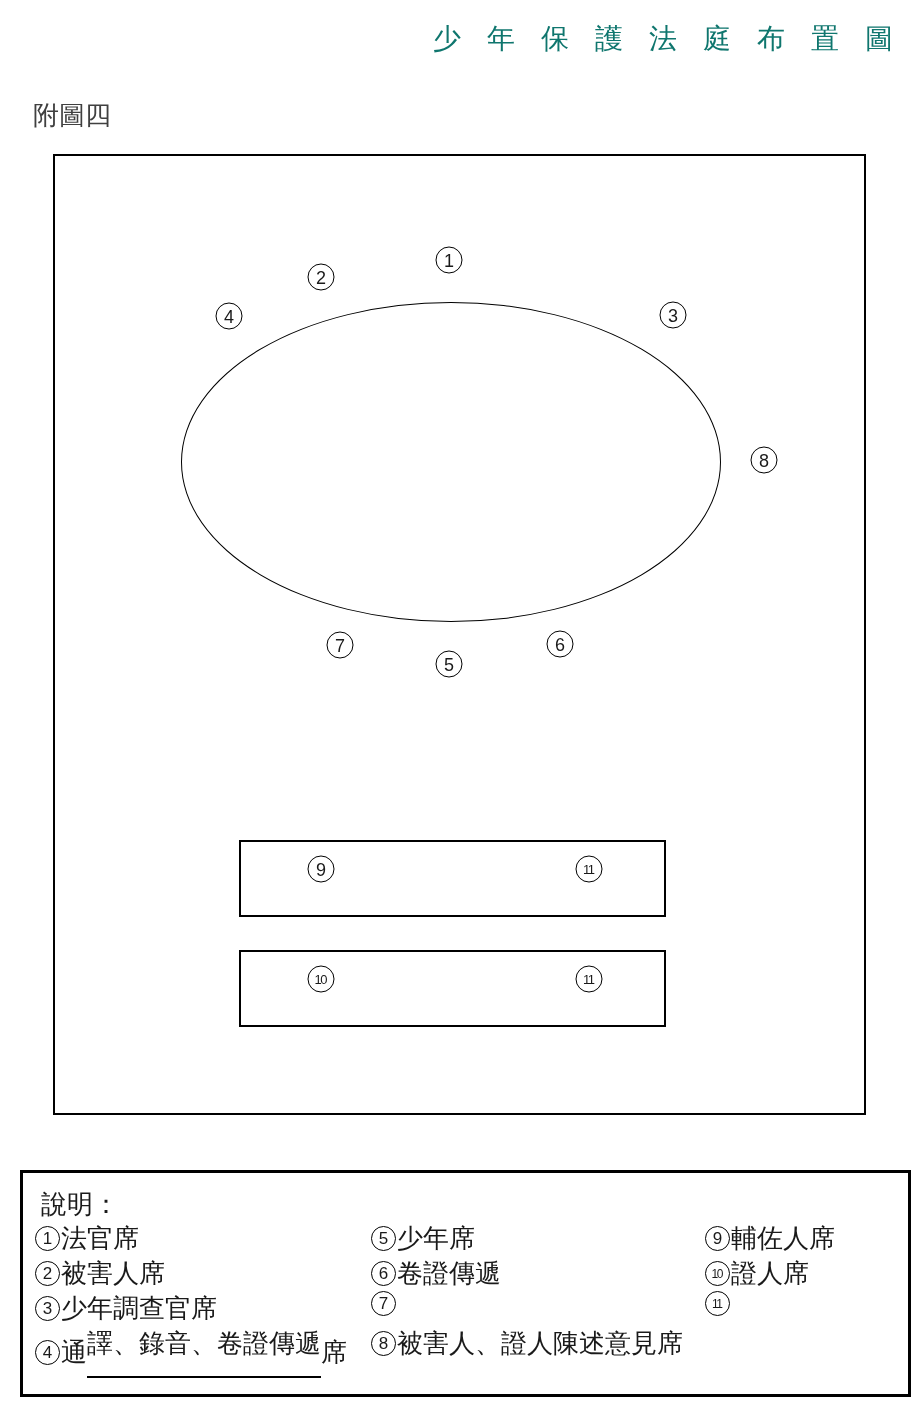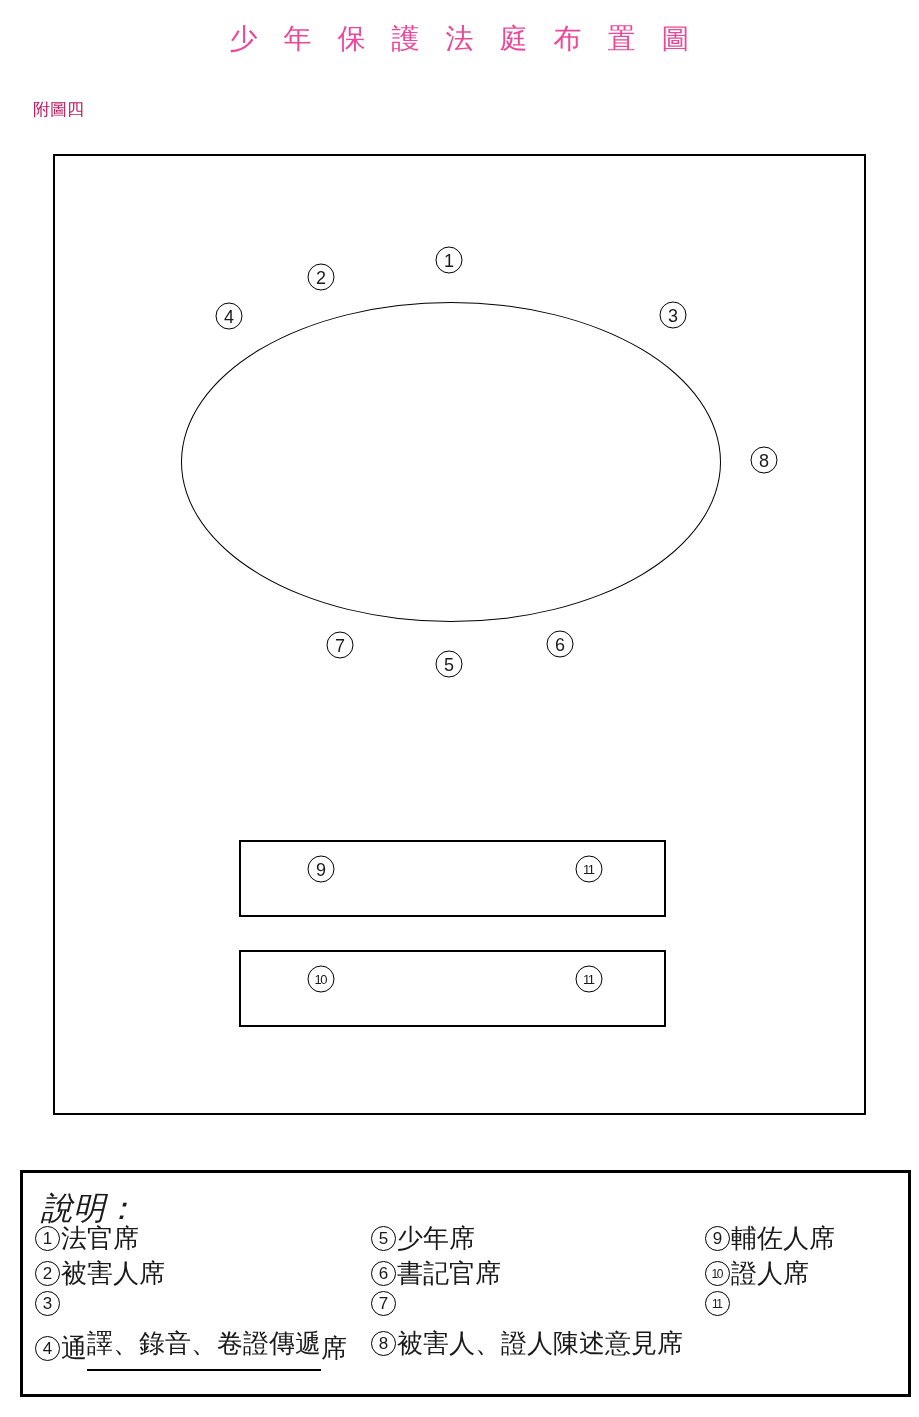--- a/index.html
+++ b/index.html
@@ -7,32 +7,32 @@
     position:relative;
     width:919px;height:1417px;
     background:#ffffff;
     font-family:"Liberation Serif","DejaVu Serif",serif;
     color:#1a1a1a;
     overflow:hidden;
   }
   .title{
     position:absolute;
     left:0;top:20px;width:919px;
-    text-align:center;
+    text-align:right;
     font-size:28px;
     letter-spacing:26px;
     text-indent:26px; 
-    color:#ec4899;
+    color:#0f766e;
     white-space:nowrap;
   }
   .fig-label{
     position:absolute;
     left:33px;top:98px;
-    font-size:17px;
-    color:#be185d;
+    font-size:26px;
+    color:#404040;
     text-align:center;
   }
   .main-box{
     position:absolute;
     left:53px;top:154px;
     width:809px;height:957px;
     border:2px solid #000;
   }
   .ellipse{
     position:absolute;
@@ -64,43 +64,42 @@
   .bench-2{top:794px;}
   .legend-box{
     position:absolute;
     left:20px;top:1170px;
     width:885px;height:221px;
     border:3px solid #000;
   }
   .legend-heading{
     position:absolute;
     left:18px;top:14px;
-    font-size:32px;
-    font-style:italic;
+    font-size:26px;
   }
   .lcell{
     position:absolute;
     font-size:26px;
     white-space:nowrap;
     display:flex;align-items:center;
   }
   .lnum{
     display:inline-flex;
     width:25px;height:25px;
     border:1.8px solid #000;
     border-radius:50%;
     box-sizing:border-box;
     align-items:center;justify-content:center;
     font-family:"Liberation Sans","DejaVu Sans",sans-serif;
     font-size:17px;line-height:1;
     margin-right:1px;
     flex:0 0 auto;
   }
   .lnum.two-digit{font-size:12px;letter-spacing:-1.5px;text-indent:-1.5px;}
-  .ul{border-bottom:2px solid #000;padding-bottom:8px;}
+  .ul{border-bottom:2px solid #000;padding-bottom:15px;}
   
   .r1{top:48px;} .r2{top:83px;} .r3{top:118px;} .r4{top:153px;}
   .c1{left:12px;} .c2{left:348px;} .c3{left:682px;}
 </style>
 </head>
 <body>
 
 <div class="page">
 
   <div class="title">少年保護法庭布置圖</div>
@@ -138,35 +137,36 @@
     <div class="lcell r1 c1">
       <span class="lnum">1</span>
         <span>法官席</span>
     </div>
     <div class="lcell r2 c1">
       <span class="lnum">2</span>
         <span>被害人席</span>
     </div>
     <div class="lcell r3 c1">
       <span class="lnum">3</span>
+        <span>少年調查官席</span>
     </div>
     <div class="lcell r4 c1">
       <span class="lnum">4</span>
         <span>通</span>
         <span class="ul">譯、錄音、卷證傳遞</span>
         <span>席</span>
     </div>
 
     <div class="lcell r1 c2">
       <span class="lnum">5</span>
         <span>少年席</span>
     </div>
     <div class="lcell r2 c2">
       <span class="lnum">6</span>
-        <span>書記官席</span>
+        <span>卷證傳遞</span>
     </div>
     <div class="lcell r3 c2">
       <span class="lnum">7</span>
     </div>
     <div class="lcell r4 c2">
       <span class="lnum">8</span>
         <span>被害人、證人陳述意見席</span>
     </div>
 
     <div class="lcell r1 c3">

